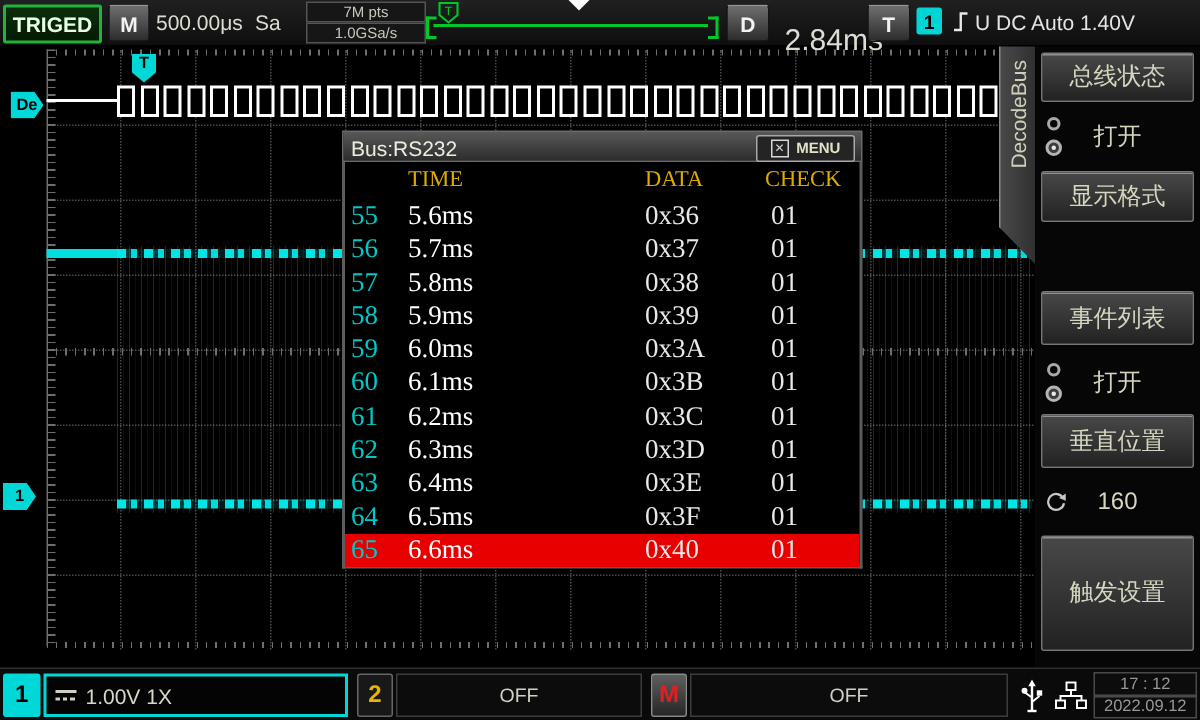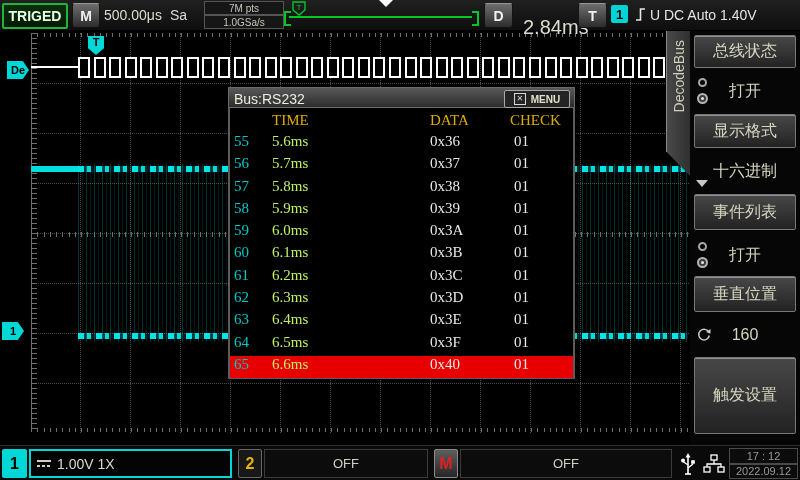--- a/index.html
+++ b/index.html
@@ -72,23 +72,23 @@
   #etable-title{margin-left:5px;font-size:14px;color:#ececdf;}
   #menu-btn{position:absolute;right:4px;top:2px;width:64px;height:16px;background:#242424;
     border:1px solid #a8a8a8;border-radius:2px;display:flex;align-items:center;justify-content:center;gap:5px;}
   #menu-ic{width:10px;height:10px;border:1px solid #d8d8d8;color:#d8d8d8;font-size:8px;line-height:9px;text-align:center;}
   #menu-label{font-size:10px;font-weight:bold;color:#e2e2ca;}
   #etable-body{position:absolute;left:0;top:21px;width:347px;height:271px;background:#000;
     border:2px solid #5c5c5c;border-top:none;box-sizing:border-box;font-family:Liberation Serif, serif;}
   #col-headers{position:relative;height:25px;}
   .colhead{position:absolute;top:4px;font-size:15px;color:#dcaa00;}
   #ch-time{left:42px;} #ch-data{left:200px;} #ch-check{left:280px;}
-  .trow{position:relative;height:22.3px;font-size:15px;}
+  .trow{position:relative;height:22.3px;font-size:18px;}
   .trow .idx{position:absolute;left:4px;color:#00c8c8;}
-  .trow .time{position:absolute;left:42px;color:#bef264;}
+  .trow .time{position:absolute;left:42px;color:#ffffff;}
   .trow .data{position:absolute;left:200px;color:#e8e8e8;}
   .trow .check{position:absolute;left:284px;color:#e8e8e8;}
   .trow.sel{background:#e80000;}
   
   #sidebar{left:690px;top:30px;width:110px;height:415px;background:#060606;z-index:6;}
   .sb-item{position:absolute;left:4px;width:102px;display:flex;align-items:center;justify-content:center;
     font-size:16px;color:#d6d6c0;}
   .sb-button{background:linear-gradient(180deg,#484848,#222222);border:1px solid #777;border-radius:2px;
     box-shadow:inset 0 1px 0 #909090;box-sizing:border-box;}
   .sb-value{background:transparent;}
@@ -327,24 +327,20 @@
           <span class="r1"></span>
           <span class="r2">
             <span class="dot"></span>
           </span>
         </span>
         <span>打开</span>
       </div>
       <div class="sb-item sb-button" style="top: 84px; height: 34px;">
         <span>显示格式</span>
       </div>
-      <div class="sb-item sb-value" style="top: 122px; height: 38px;">
-        <span class="dd-ic"></span>
-        <span>十六进制</span>
-      </div>
       <div class="sb-item sb-button" style="top: 164px; height: 36px;">
         <span>事件列表</span>
       </div>
       <div class="sb-item sb-value" style="top: 208px; height: 34px;">
         <span class="radio-ic">
           <span class="r1"></span>
           <span class="r2">
             <span class="dot"></span>
           </span>
         </span>

